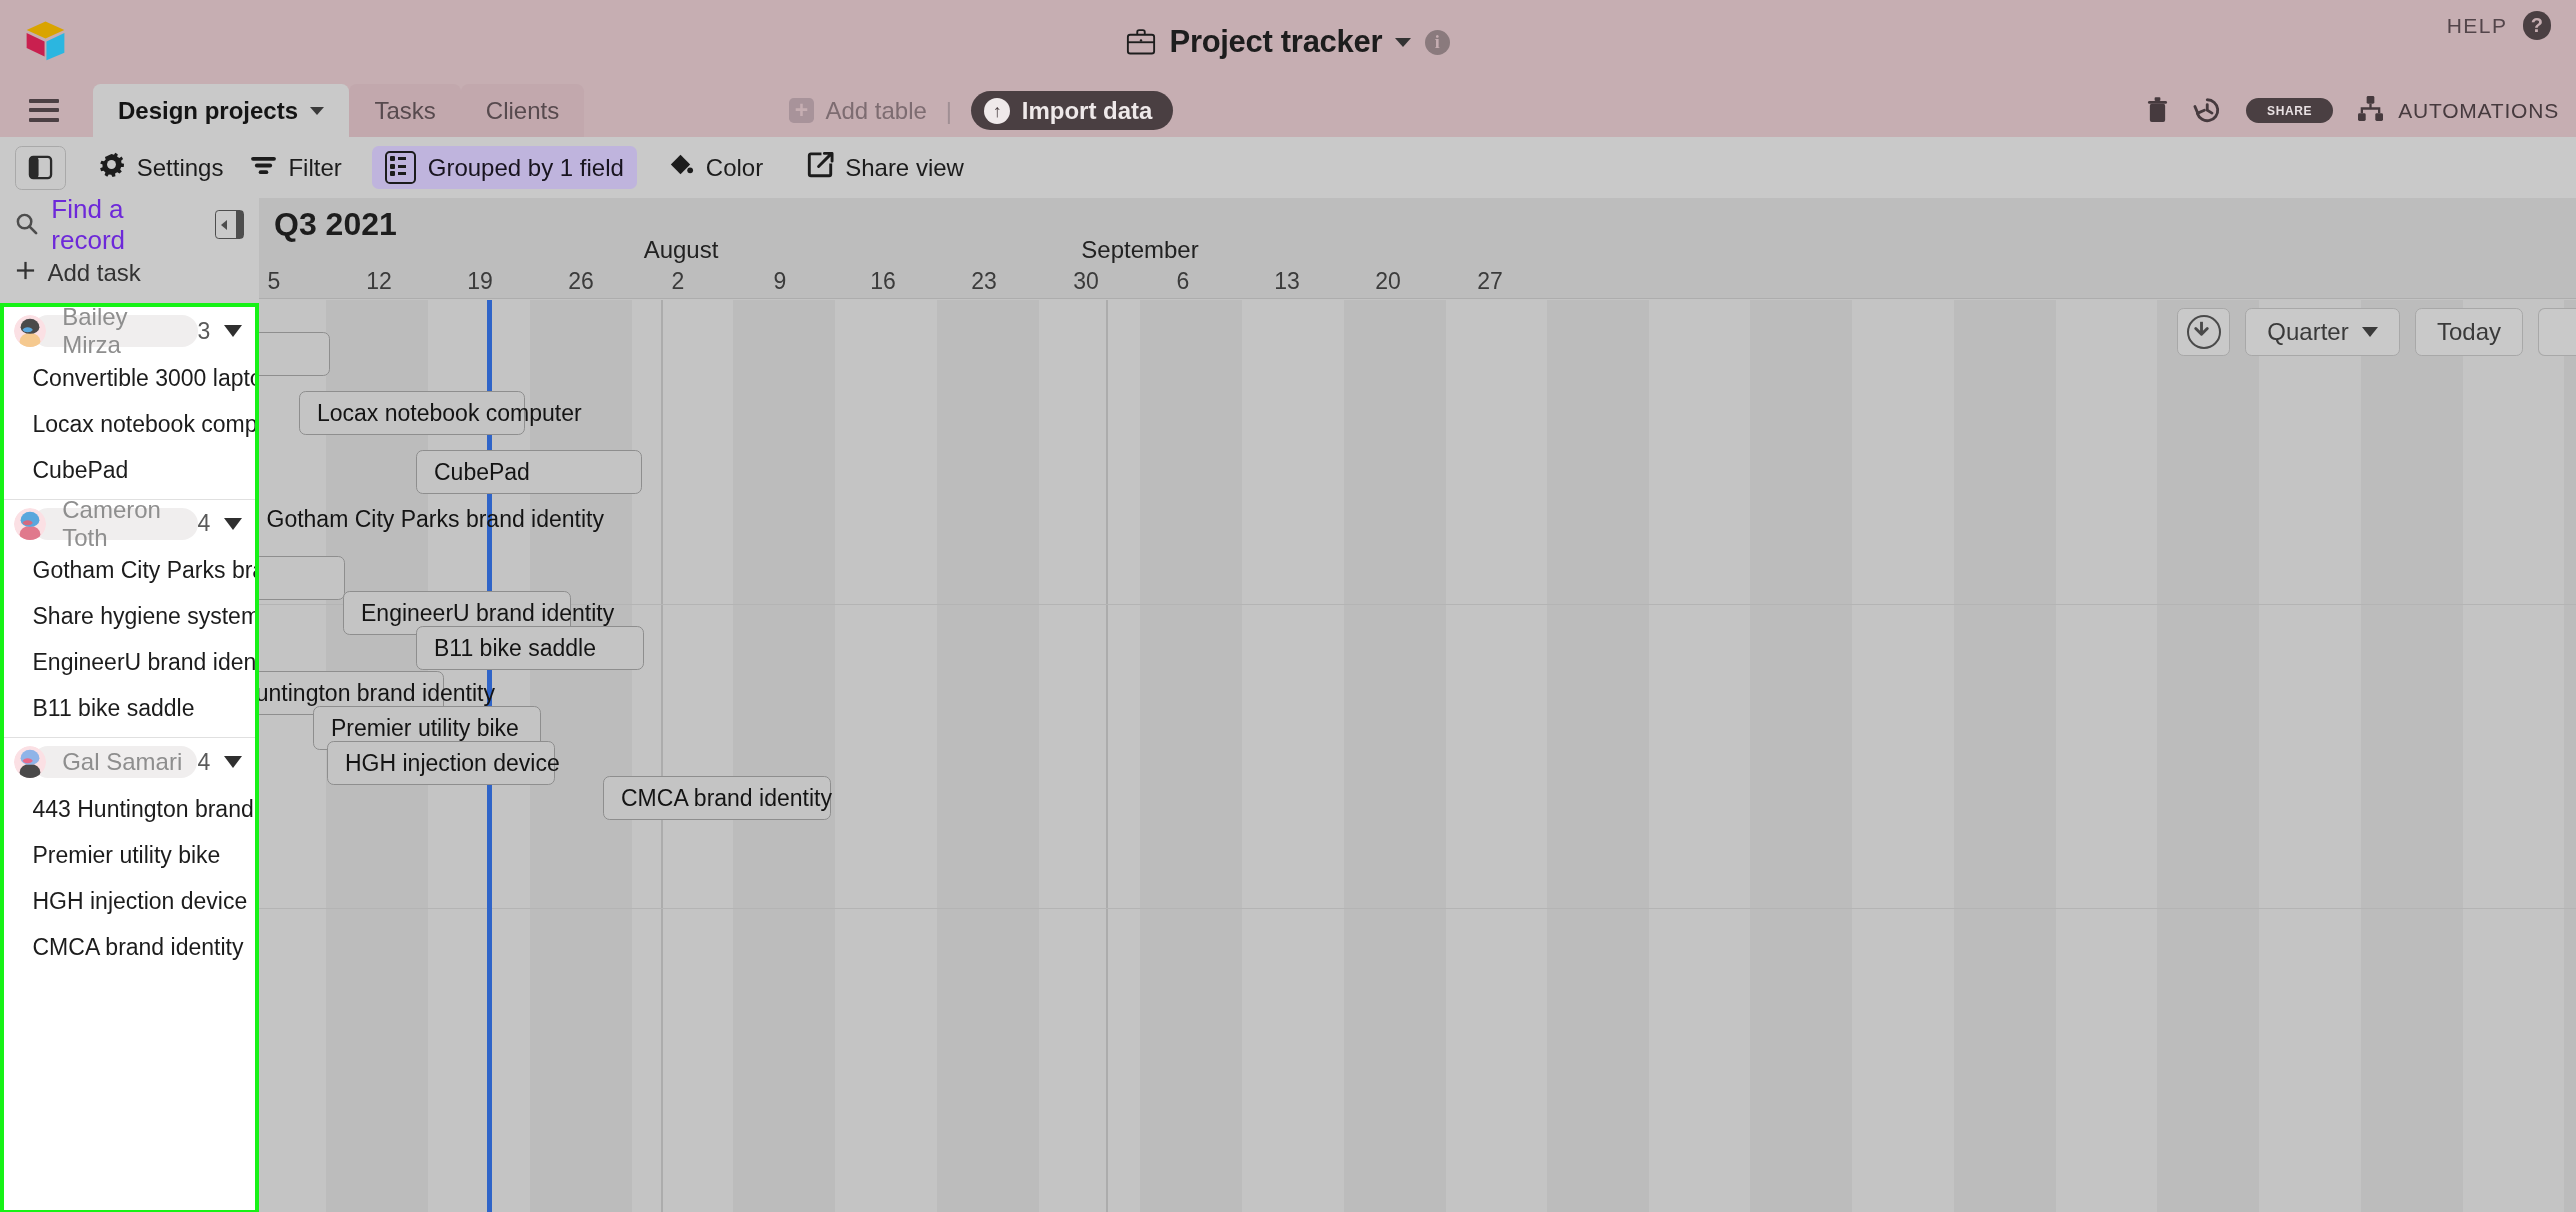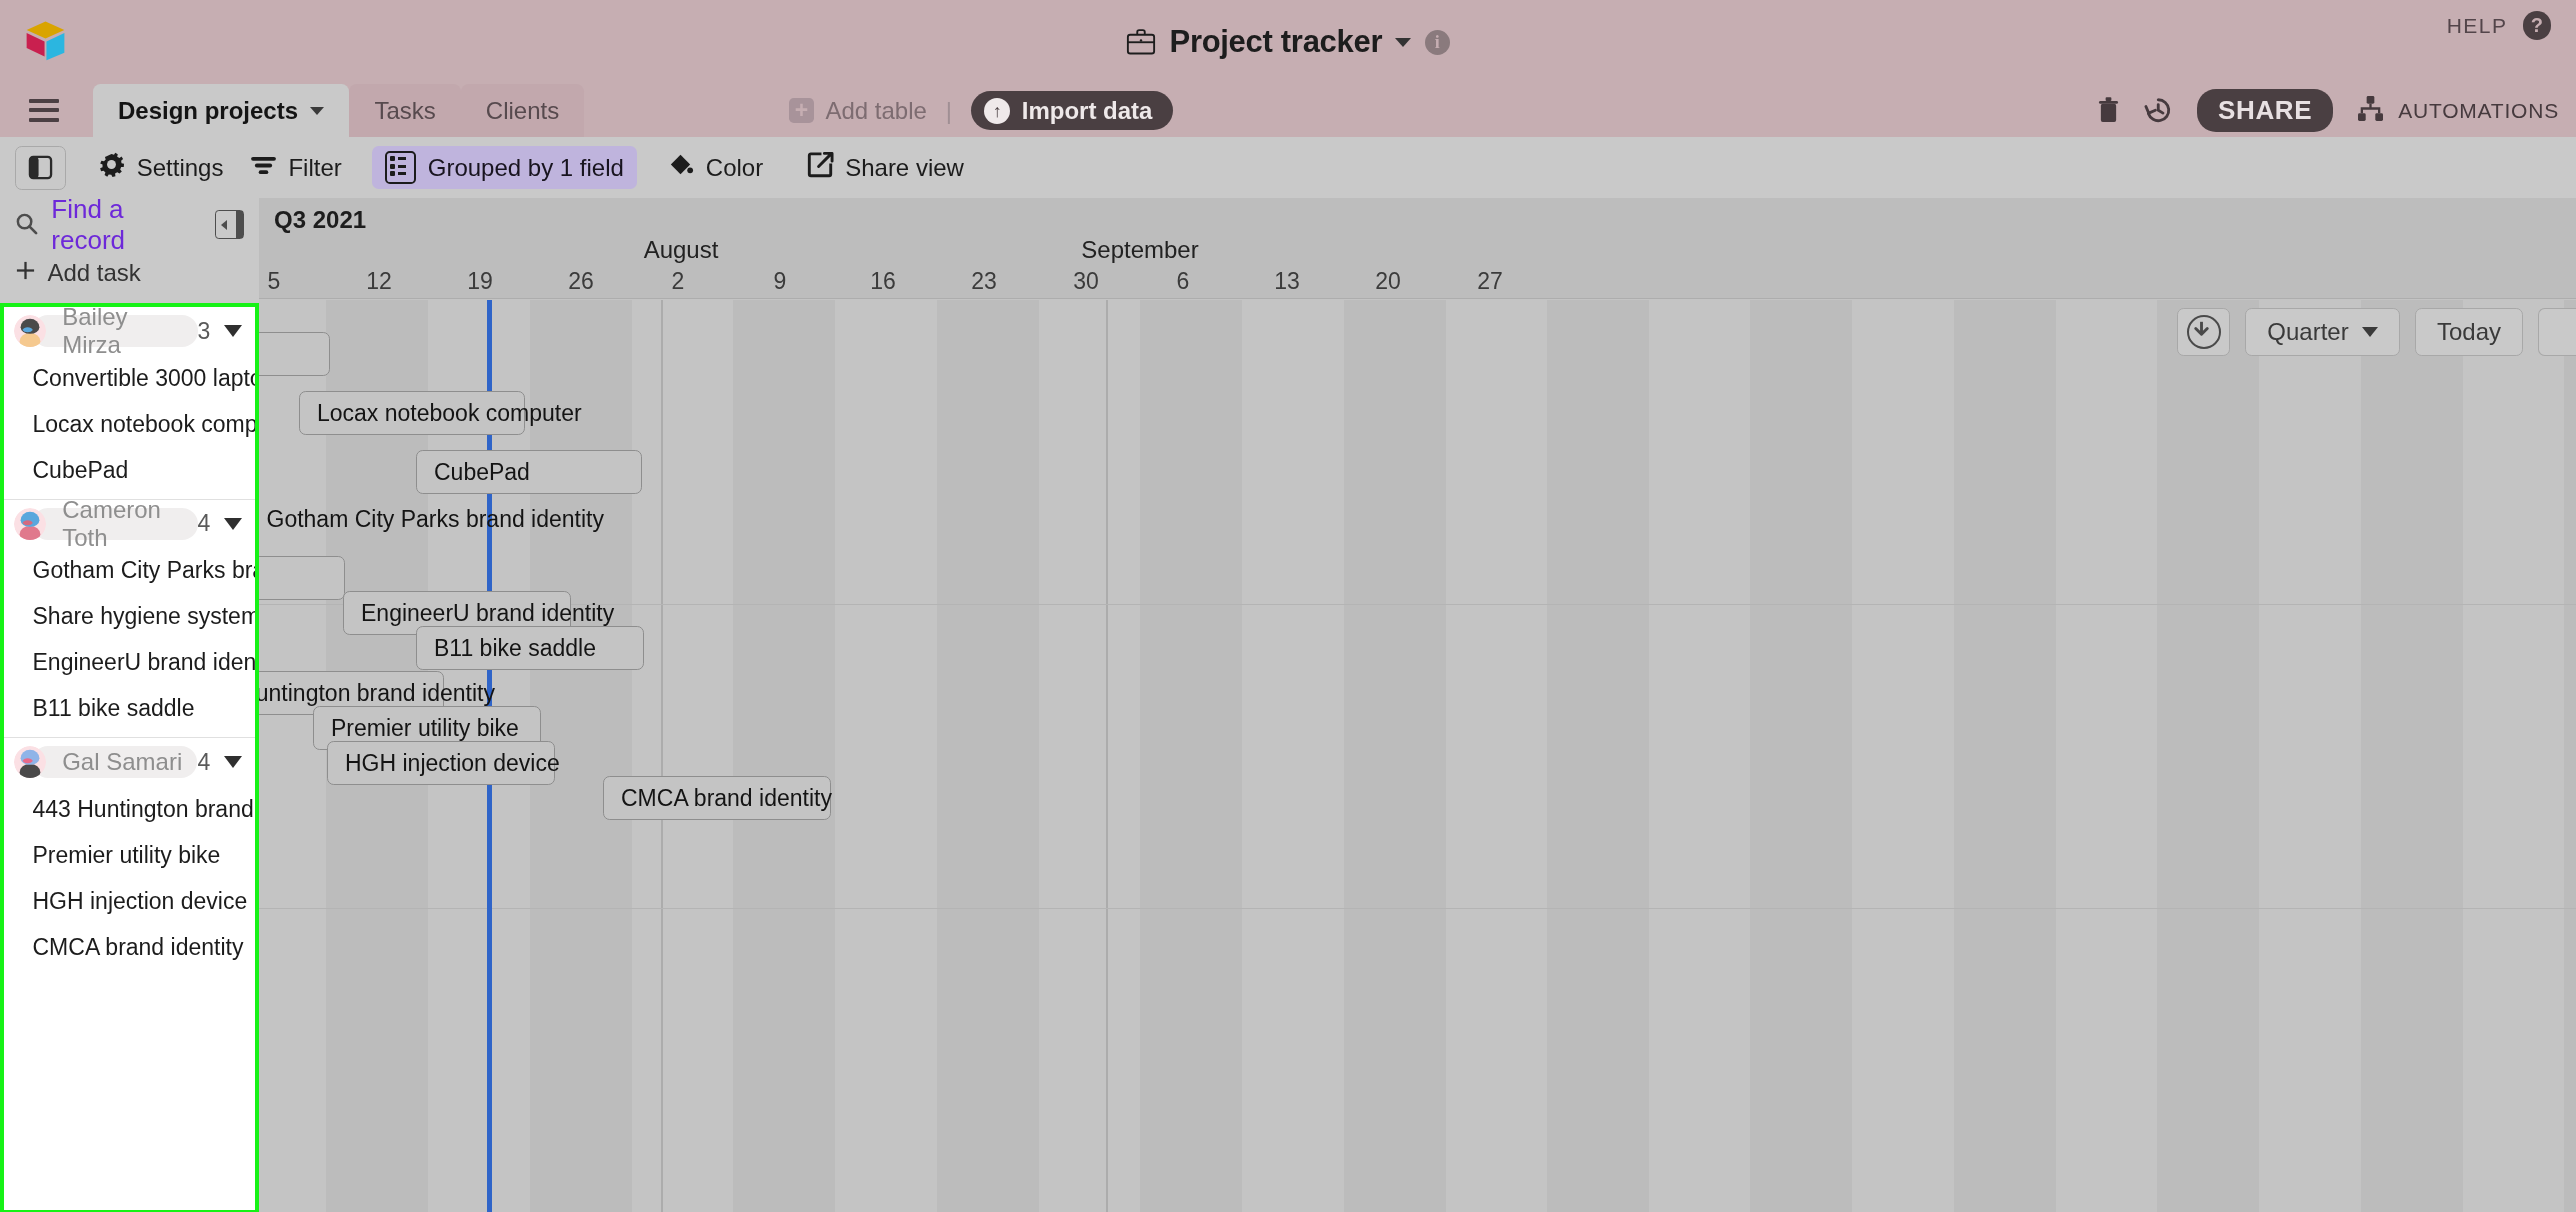--- a/index.html
+++ b/index.html
@@ -77,21 +77,21 @@
   .up-circ{
     width:26px;height:26px;border-radius:50%;background:#efe9ea;color:#4a3f42;
     display:flex;align-items:center;justify-content:center;font-size:18px;font-weight:bold;line-height:1;
   }
   .tabbar-right{
     position:absolute;right:17px;top:0;height:53px;display:flex;align-items:center;gap:25px;
   }
   .icon-btn{color:#463a3e;display:flex;align-items:center;}
   .share-pill{
     background:#4a3f42;color:#e8e0e2;padding:5.7px 21px;border-radius:19px;
-    font-size:26px;font-weight:bold;letter-spacing:0.6px;
+    font-size:12px;font-weight:bold;letter-spacing:0.6px;
   }
   .automations{display:flex;align-items:center;gap:15px;font-size:21px;color:#463a3e;letter-spacing:0.8px;}
 
   
   .viewbar{
     position:absolute;left:0;top:137px;width:2576px;height:61px;
     background:#c9c9c9;border-bottom:1px solid #b2b2b2;
     display:flex;align-items:center;
   }
   .panel-toggle{
@@ -151,21 +151,21 @@
   .group-sep{height:1px;background:#e0e0e0;margin:5.7px 0 0 0;}
 
   
   .gantt{
     position:absolute;left:259px;top:198px;width:2317px;height:1015px;
     background:#c4c4c4;overflow:hidden;
   }
   .gheader{
     position:absolute;left:0;top:0;width:2317px;height:70px;background:#bdbdbd;
   }
-  .quarter-label{position:absolute;left:15px;top:7.6px;font-size:24px;font-weight:bold;color:#1d1d1d;}
+  .quarter-label{position:absolute;left:15px;top:7.6px;font-size:32px;font-weight:bold;color:#1d1d1d;}
   .month-label{position:absolute;top:38px;font-size:24px;color:#222;transform:translateX(-50%);}
   .gticks{position:absolute;left:0;top:70px;width:2317px;height:30px;background:#bdbdbd;border-bottom:1px solid #adadad;}
   .tick{position:absolute;top:0;font-size:23px;color:#3b3b3b;transform:translateX(-50%);}
   .gbody{position:absolute;left:0;top:102px;width:2317px;height:913px;}
   .wkstripe{position:absolute;top:0;bottom:0;background:#bcbcbc;}
   .monthline{position:absolute;top:0;bottom:0;width:1.9px;background:#acacac;}
   .todayline{position:absolute;top:0;bottom:0;width:4.8px;background:#2f64c8;}
   .rowsep{position:absolute;left:0;width:2317px;height:1px;background:#b4b4b4;}
   .bar{
     position:absolute;height:44px;background:#c4c4c4;border:1.9px solid #8e8e8e;border-radius:6.7px;

